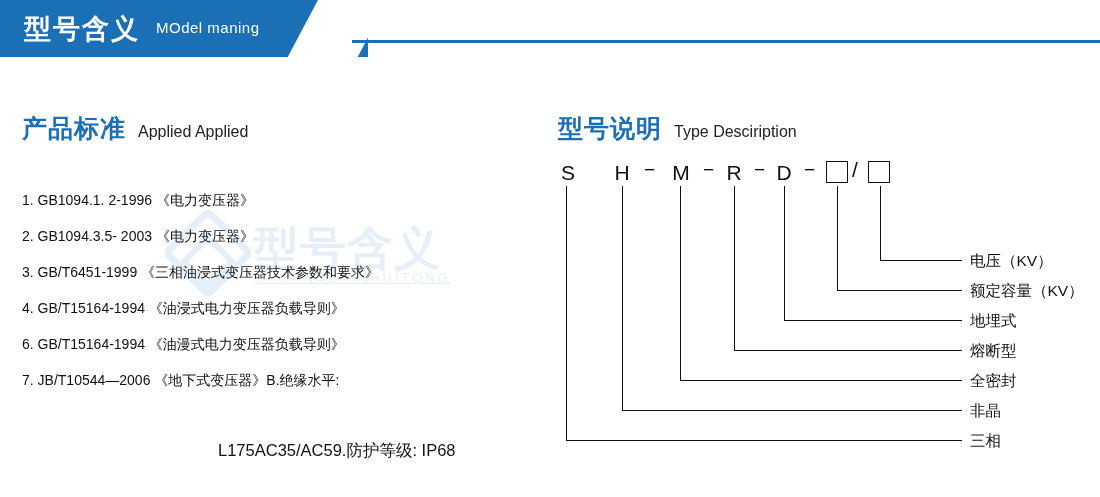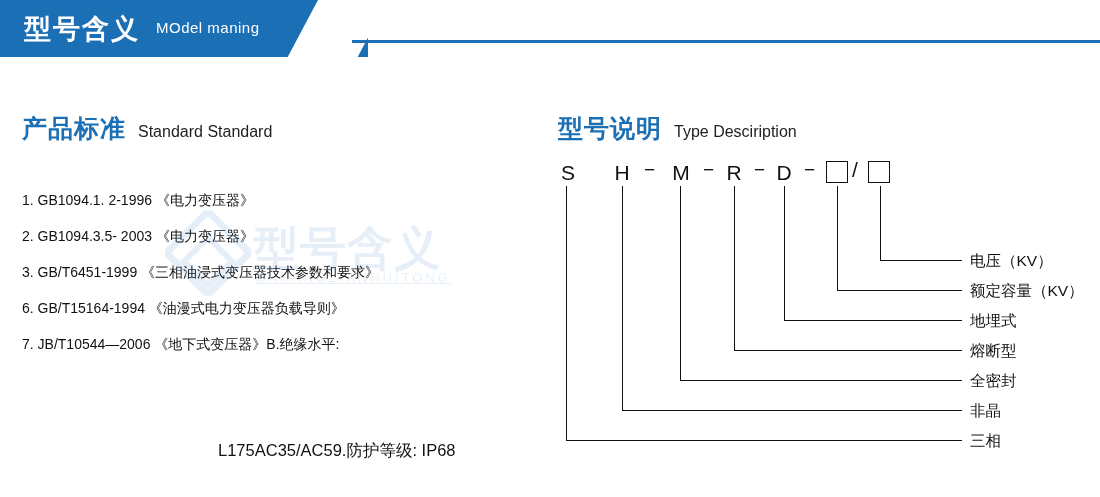--- a/index.html
+++ b/index.html
@@ -198,27 +198,28 @@
 
 <div class="banner">
   <div class="banner-cn">型号含义</div>
   <div class="banner-en">MOdel maning</div>
   <div class="banner-skew"></div>
 </div>
 <div class="banner-rule"></div>
 
 <div class="sec-title" id="standards-title">
   <span class="cn">产品标准</span>
-  <span class="en">Standard Standard</span>
+  <span class="en">Applied Applied</span>
 </div>
 
 <div class="std-list">
   <div class="std-item">1. GB1094.1. 2-1996 《电力变压器》</div>
   <div class="std-item">2. GB1094.3.5- 2003 《电力变压器》</div>
   <div class="std-item">3. GB/T6451-1999   《三相油浸式变压器技术参数和要求》</div>
+  <div class="std-item">4. GB/T15164-1994 《油浸式电力变压器负载导则》</div>
   <div class="std-item">6. GB/T15164-1994 《油漫式电力变压器负载导则》</div>
   <div class="std-item">7. JB/T10544—2006 《地下式变压器》B.绝缘水平:</div>
 </div>
 <div class="std-sub">L175AC35/AC59.防护等级: IP68</div>
 
 <div class="watermark">
   <div class="wm-mark"></div>
   <div class="wm-text">型号含义</div>
   <div class="wm-sub">CHUANGLIANHUITONG</div>
 </div>

